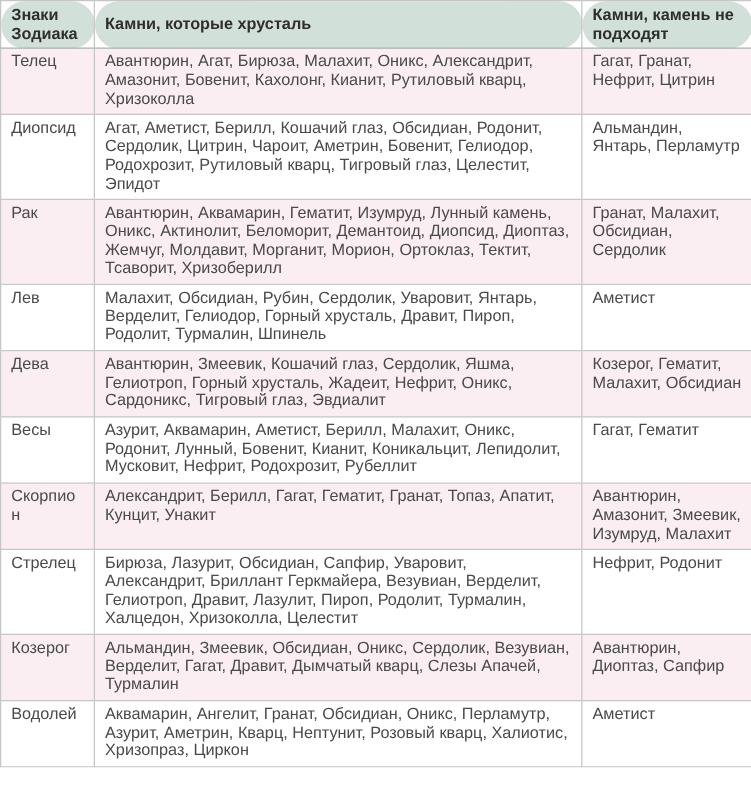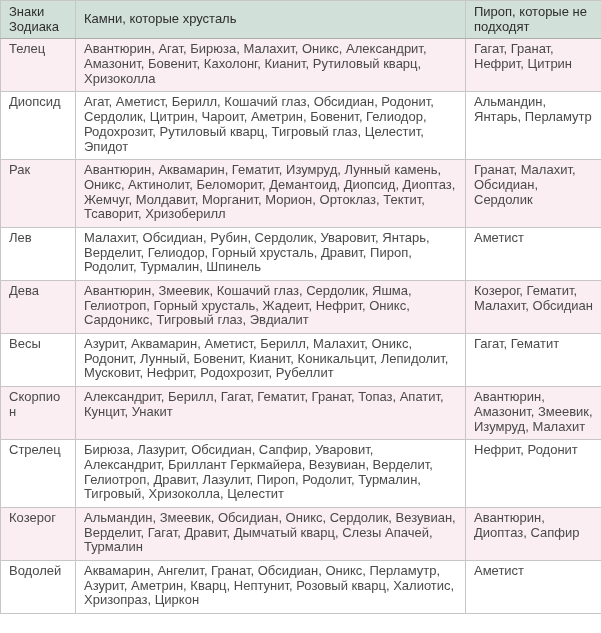--- a/index.html
+++ b/index.html
@@ -32,24 +32,25 @@
     text-align: left;
     vertical-align: top;
     font-size: 13px;
     line-height: 1.13;
     padding: 3px 8px 5px 8px;
     word-wrap: break-word;
   }
   th {
     background: var(--header-bg);
     color: var(--header-text);
-    font-weight: normal;
+    font-weight: bold;
     vertical-align: middle;
     padding: 4px 8px;
     border-bottom: 1px solid #adadad;
+    border-radius: 19px;
   }
   td {
     color: var(--body-text);
     background: var(--row-bg);
   }
   tr.alt td {
     background: var(--row-alt-bg);
   }
 </style>
 </head>
@@ -58,21 +59,21 @@
 <table class="zodiac">
   <colgroup>
     <col class="c-sign">
     <col class="c-suit">
     <col class="c-not">
   </colgroup>
   <thead>
     <tr>
       <th>Знаки Зодиака</th>
       <th>Камни, которые хрусталь</th>
-      <th>Пироп, которые не подходят</th>
+      <th>Камни, камень не подходят</th>
     </tr>
   </thead>
   <tbody>
       <tr class="alt">
         <td>Телец</td>
         <td>Авантюрин, Агат, Бирюза, Малахит, Оникс, Александрит, Амазонит, Бовенит, Кахолонг, Кианит, Рутиловый кварц, Хризоколла</td>
         <td>Гагат, Гранат, Нефрит, Цитрин</td>
       </tr>
       <tr>
         <td>Диопсид</td>
@@ -99,21 +100,21 @@
         <td>Азурит, Аквамарин, Аметист, Берилл, Малахит, Оникс, Родонит, Лунный, Бовенит, Кианит, Коникальцит, Лепидолит, Мусковит, Нефрит, Родохрозит, Рубеллит</td>
         <td>Гагат, Гематит</td>
       </tr>
       <tr class="alt">
         <td>Скорпион</td>
         <td>Александрит, Берилл, Гагат, Гематит, Гранат, Топаз, Апатит, Кунцит, Унакит</td>
         <td>Авантюрин, Амазонит, Змеевик, Изумруд, Малахит</td>
       </tr>
       <tr>
         <td>Стрелец</td>
-        <td>Бирюза, Лазурит, Обсидиан, Сапфир, Уваровит, Александрит, Бриллант Геркмайера, Везувиан, Верделит, Гелиотроп, Дравит, Лазулит, Пироп, Родолит, Турмалин, Тигровый, Хризоколла, Целестит</td>
+        <td>Бирюза, Лазурит, Обсидиан, Сапфир, Уваровит, Александрит, Бриллант Геркмайера, Везувиан, Верделит, Гелиотроп, Дравит, Лазулит, Пироп, Родолит, Турмалин, Халцедон, Хризоколла, Целестит</td>
         <td>Нефрит, Родонит</td>
       </tr>
       <tr class="alt">
         <td>Козерог</td>
         <td>Альмандин, Змеевик, Обсидиан, Оникс, Сердолик, Везувиан, Верделит, Гагат, Дравит, Дымчатый кварц, Слезы Апачей, Турмалин</td>
         <td>Авантюрин, Диоптаз, Сапфир</td>
       </tr>
       <tr>
         <td>Водолей</td>
         <td>Аквамарин, Ангелит, Гранат, Обсидиан, Оникс, Перламутр, Азурит, Аметрин, Кварц, Нептунит, Розовый кварц, Халиотис, Хризопраз, Циркон</td>

